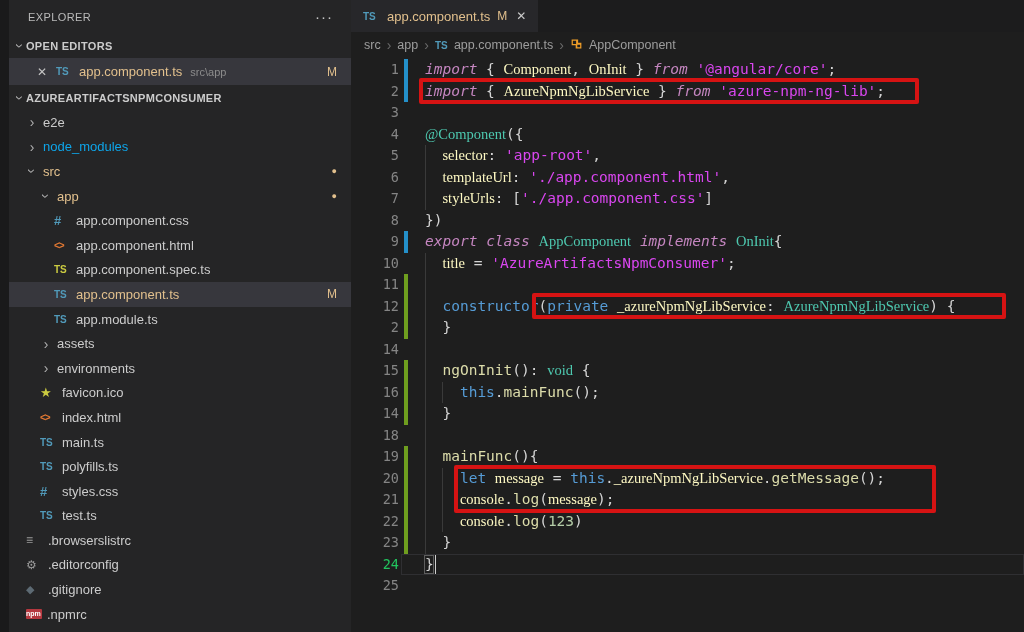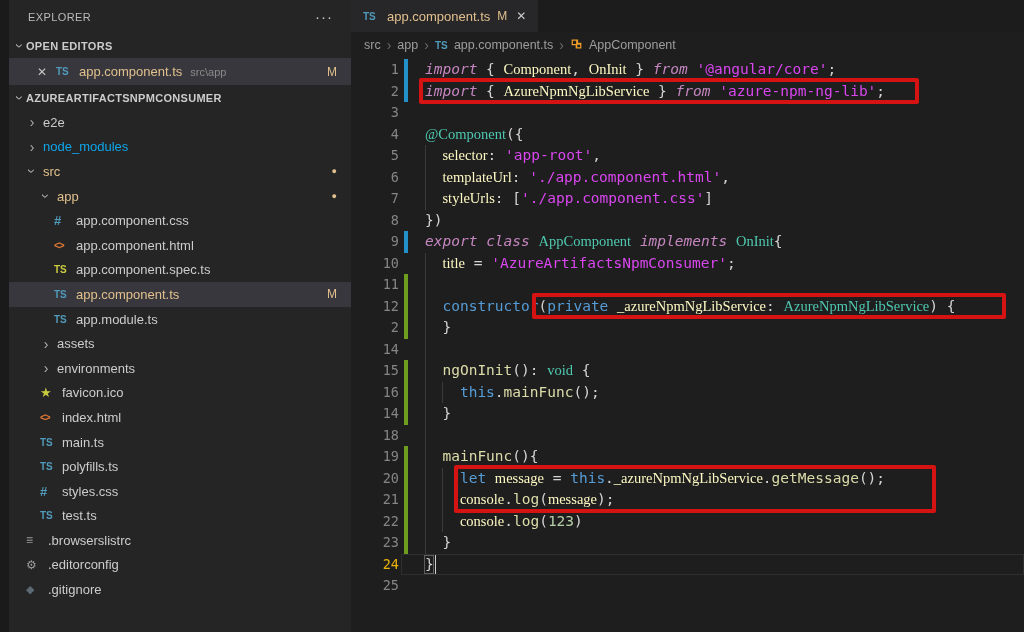--- a/index.html
+++ b/index.html
@@ -58,21 +58,21 @@
                  padding-left:13px; font-size:12.5px; color:#9d9d9d; background:#1e1e1e; }
   .breadcrumbs .sep { color:#6a6a6a; font-size:14px; }
   .bc-item { display:inline-flex; align-items:center; gap:4px; cursor:pointer; }
   .bc-item .fi { width:15px; flex:0 0 15px; }
 
   .code-area { position:relative; flex:1; padding-top:1px; overflow:hidden;
                font-family:"DejaVu Sans Mono", "Liberation Mono", monospace; }
   .cl { position:relative; height:21.5px; line-height:21.5px; font-size:14.5px; }
   .ln { position:absolute; left:0; top:0; width:48px; text-align:right; color:#858585;
         font-size:13.5px; }
-  .ln.active { color:#eab308; }
+  .ln.active { color:#22c55e; }
   .gitbar { position:absolute; left:53px; top:0; bottom:0; width:4px; }
   .gitbar.mod { background:#2490c9; }
   .gitbar.add { background:#6f9e1f; }
   .guide { position:absolute; top:0; bottom:0; width:1px; background:#3a3a3a; }
   .ct { position:absolute; left:74px; top:0; white-space:pre; color:#d4d4d4; }
   .kw  { color:#c586c0;font-style:italic; }
   .kw2 { color:#569cd6; }
   .id  { color:#fef9c3;font-family:Liberation Serif, serif; }
   .type{ color:#4ec9b0;font-family:Liberation Serif, serif; }
   .fn  { color:#dcdcaa; }
@@ -192,20 +192,24 @@
           <span class="lbl">.browserslistrc</span>
         </div>
         <div class="trow" style="padding-left: 17px;">
           <span class="fi fi-gear">⚙</span>
           <span class="lbl">.editorconfig</span>
         </div>
         <div class="trow" style="padding-left: 17px;">
           <span class="fi fi-git">◆</span>
           <span class="lbl">.gitignore</span>
         </div>
+        <div class="trow" style="padding-left: 17px;">
+          <span class="fi fi-npm">npm</span>
+          <span class="lbl">.npmrc</span>
+        </div>
       </div>
   </aside>
 
   <main class="editor-pane">
     <div class="tabbar">
       <div class="tab">
         <span class="fi fi-ts-blue">TS</span>
         <span class="tab-label">app.component.ts</span>
         <span class="tab-badge">M</span>
         <span class="tab-close">✕</span>

